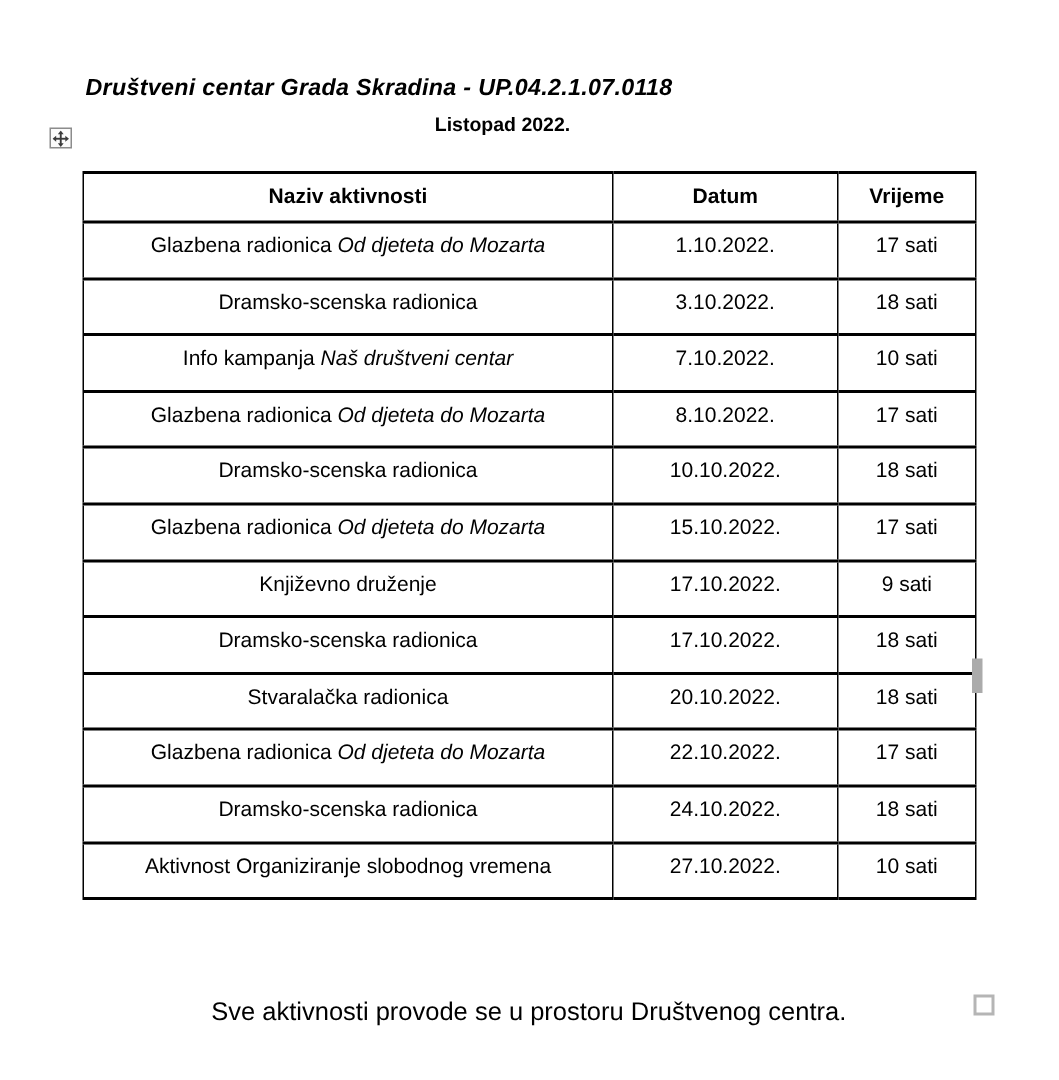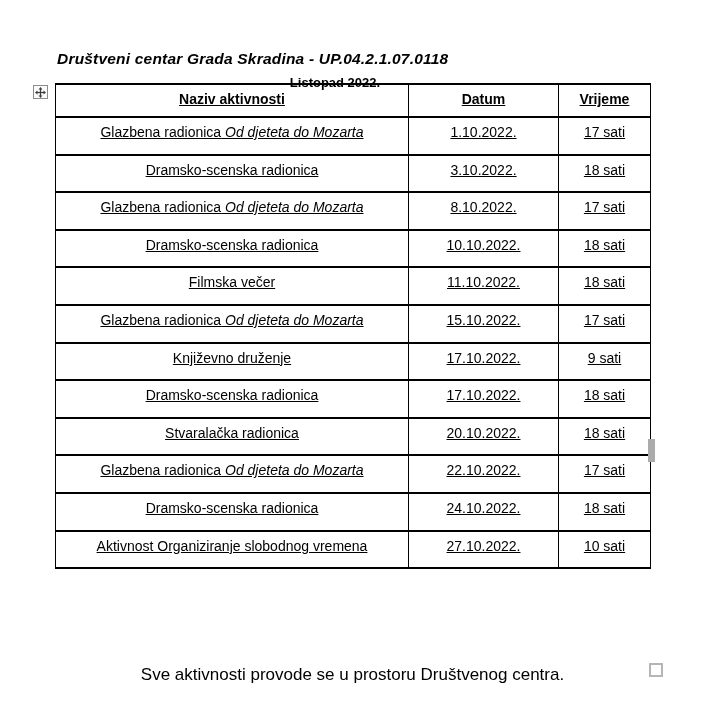--- a/index.html
+++ b/index.html
@@ -21,22 +21,22 @@
   }
 
   .move-handle{
     position:absolute;left:33px;top:85px;width:15px;height:14px;
     border:1px solid #8c8c8c;background:#fbfbfb;box-sizing:border-box;
     display:flex;align-items:center;justify-content:center;
   }
   .move-handle svg{display:block;}
 
   table.tbl{
-    position:absolute;left:55px;top:83px;width:595px;
-    border-collapse:collapse;table-layout:fixed;text-decoration:underline;
+    position:absolute;left:55px;top:114px;width:595px;
+    border-collapse:collapse;table-layout:fixed;
   }
   .tbl th,.tbl td{
     border-style:solid;border-color:#000;
     border-top-width:2px;border-bottom-width:2px;
     border-left-width:1px;border-right-width:1px;
     vertical-align:top;text-align:center;
     font-size:14px;line-height:16px;
     padding:6px 2px 2px 2px;
     overflow:hidden;white-space:nowrap;
   }
@@ -101,32 +101,32 @@
           <td><span>Glazbena radionica</span> <em>Od djeteta do Mozarta</em></td>
           <td>1.10.2022.</td>
           <td>17 sati</td>
         </tr>
         <tr>
           <td><span>Dramsko-scenska radionica</span></td>
           <td>3.10.2022.</td>
           <td>18 sati</td>
         </tr>
         <tr>
+          <td><span>Info kampanja</span> <em>Naš društveni centar</em></td>
+          <td>7.10.2022.</td>
+          <td>10 sati</td>
+        </tr>
+        <tr>
           <td><span>Glazbena radionica</span> <em>Od djeteta do Mozarta</em></td>
           <td>8.10.2022.</td>
           <td>17 sati</td>
         </tr>
         <tr>
           <td><span>Dramsko-scenska radionica</span></td>
           <td>10.10.2022.</td>
-          <td>18 sati</td>
-        </tr>
-        <tr>
-          <td><span>Filmska večer</span></td>
-          <td>11.10.2022.</td>
           <td>18 sati</td>
         </tr>
         <tr>
           <td><span>Glazbena radionica</span> <em>Od djeteta do Mozarta</em></td>
           <td>15.10.2022.</td>
           <td>17 sati</td>
         </tr>
         <tr>
           <td><span>Književno druženje</span></td>
           <td>17.10.2022.</td>

